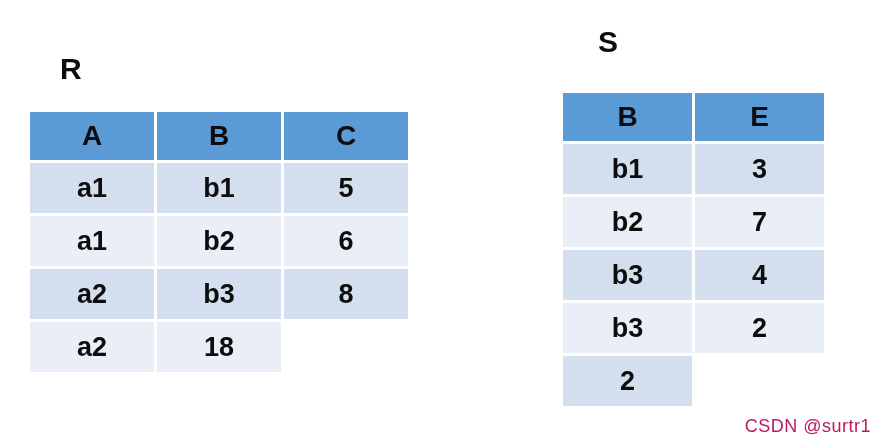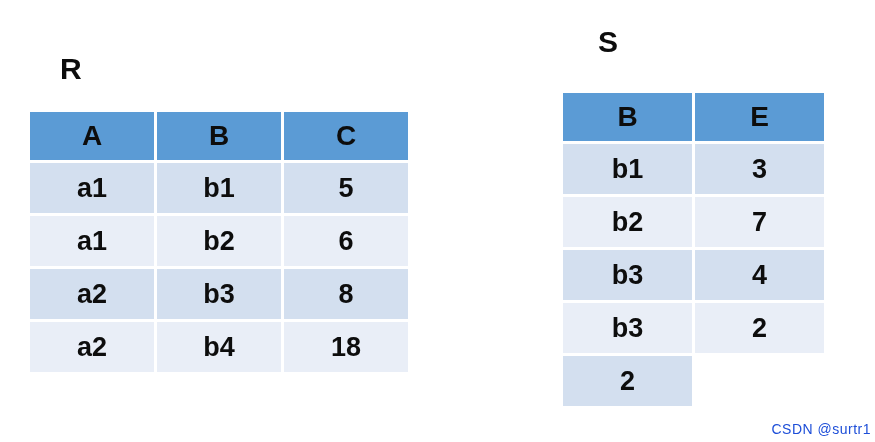--- a/index.html
+++ b/index.html
@@ -49,23 +49,23 @@
     font-size: 28px;
     height: 48px;
   }
   .cell.band-dark  { background: #d3dfef; }
   .cell.band-light { background: #e9eef7; }
 
   .watermark {
     position: absolute;
     right: 4px;
     bottom: 5px;
-    font-size: 14px;
+    font-size: 18px;
     font-weight: 400;
-    color: #1d4ed8;
+    color: #be185d;
     letter-spacing: 0.5px;
   }
 </style>
 </head>
 <body>
 
 <div class="canvas">
 
   <div class="table-block block-r">
     <div class="table-title">R</div>
@@ -80,21 +80,20 @@
 
       <div class="cell band-light">a1</div>
       <div class="cell band-light">b2</div>
       <div class="cell band-light">6</div>
 
       <div class="cell band-dark">a2</div>
       <div class="cell band-dark">b3</div>
       <div class="cell band-dark">8</div>
 
       <div class="cell band-light">a2</div>
-      <div class="cell band-light">b4</div>
       <div class="cell band-light">18</div>
     </div>
   </div>
 
   <div class="table-block block-s">
     <div class="table-title">S</div>
     <div class="grid-table grid-s">
       <div class="cell header">B</div>
       <div class="cell header">E</div>
 

